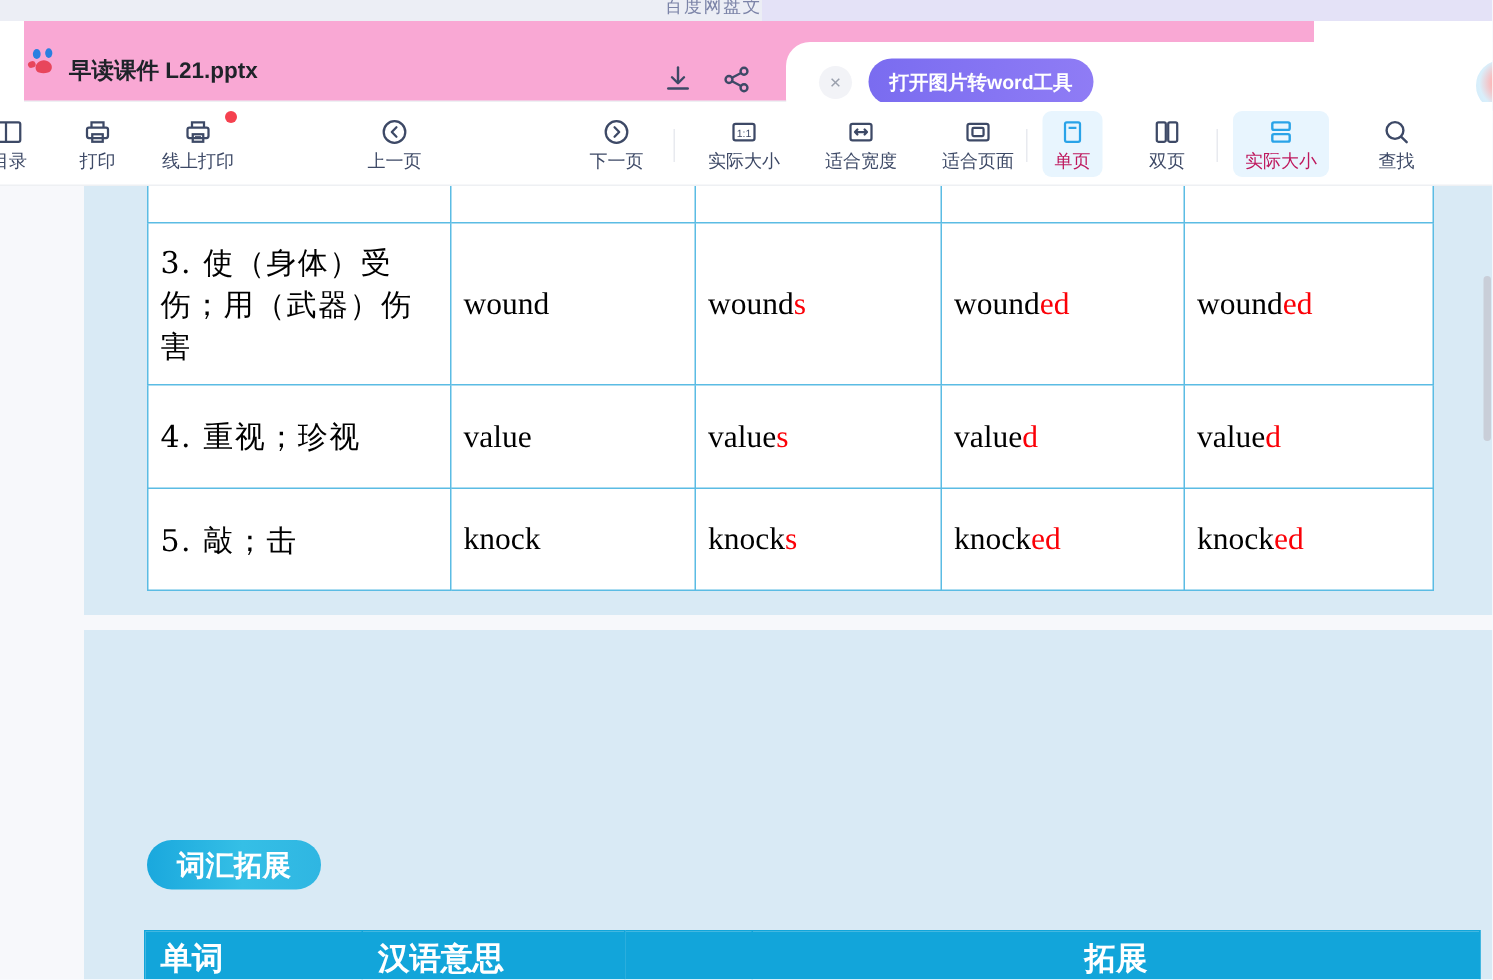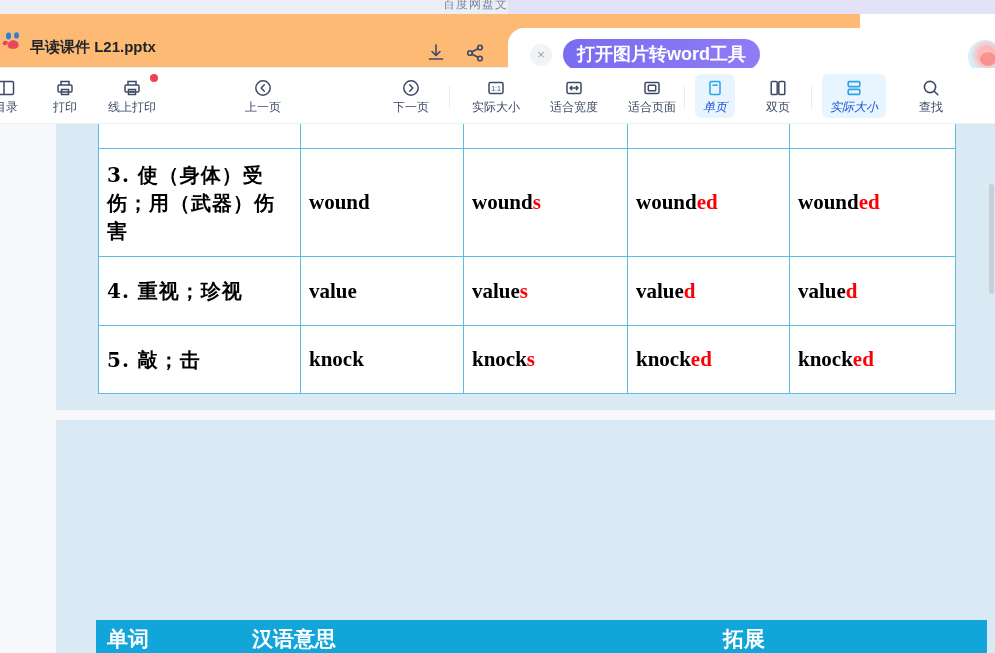--- a/index.html
+++ b/index.html
@@ -21,22 +21,22 @@
     color:#7c84a8; font-size:12px; text-align:center; letter-spacing:1px;
     overflow:hidden; white-space:nowrap;
   }
   .top-strip .tsr {
     position:absolute; left:508px; top:0; right:0; height:14px;
     background:#e4e2f7;
   }
 
   
   .header {
-    position:absolute; left:0; top:14px; width:860px; height:54px;
-    background:#fdba74; border-bottom:1px solid #eef0f3;
+    position:absolute; left:16px; top:14px; width:860px; height:54px;
+    background:#f9a8d4; border-bottom:1px solid #eef0f3;
   }
   .brand-logo {
     position:absolute; left:2px; top:16px; width:22px; height:22px;
   }
   .doc-title {
     position:absolute; left:30px; top:24px;
     font-size:15px; font-weight:bold; color:#1f2329;
     white-space:nowrap;
   }
   .hdr-icon {
@@ -56,21 +56,21 @@
   }
   .chip-close {
     position:absolute; left:22px; top:16px;
     width:22px; height:22px; border-radius:50%;
     background:#f2f3f7; color:#9aa0ad;
     font-size:13px; line-height:22px; text-align:center;
     cursor:pointer;
   }
   .chip {
     position:absolute; top:11px; height:31px; line-height:31px;
-    border-radius:16px; color:#ffffff; font-size:18px; font-weight:bold;
+    border-radius:16px; color:#ffffff; font-size:13px; font-weight:bold;
     padding:0 14px; white-space:nowrap; cursor:pointer;
     background:linear-gradient(90deg,#7a6cf0 0%,#8f7cf5 100%);
   }
   #chip-1 { left:55px; }
   #chip-2 { left:218px; }
   .avatar {
     position:absolute; left:458px; top:10px; width:38px; height:38px;
     border-radius:50%;
     background:radial-gradient(circle at 55% 45%, #ffd9d9 0%, #ffb3b3 28%, #d9effb 62%, #cfeaf9 100%);
     border:2px solid #ffffff;
@@ -87,21 +87,21 @@
     background:#ffffff; border-bottom:1px solid #eef0f3;padding-left:44px;
   }
   .tb-item {
     position:absolute; top:6px; height:44px;
     display:flex; flex-direction:column; align-items:center; justify-content:center;
     gap:2px; color:#3d4966; cursor:pointer; user-select:none;
     padding:2px 8px; border-radius:6px;
   }
   .tb-item .tb-label { font-size:12px; white-space:nowrap; line-height:14px; }
   .tb-item .tb-ico { height:20px; display:flex; align-items:center; justify-content:center; }
-  .tb-item.active { background:#e8f5fe; color:#1d4ed8;font-style:italic; }
+  .tb-item.active { background:#e8f5fe; color:#be185d; }
   .tb-item.active .tb-ico svg { stroke:#29a3e8; }
   .tb-sep {
     position:absolute; top:18px; width:1px; height:22px; background:#e8eaef;
   }
   .badge-dot {
     position:absolute; right:6px; top:0px; width:8px; height:8px;
     border-radius:50%; background:#f5414f;
   }
   .page-box {
     position:absolute; left:301px; top:81px;
@@ -129,21 +129,20 @@
     position:absolute; left:42px; top:212px;
     border-collapse:collapse; table-layout:fixed;
     background:#ffffff;
   }
   .tbl1 td {
     border:1px solid #5bbce4;
     vertical-align:middle;
     font-family:"Liberation Serif", serif;
     font-size:21px; color:#000;
     padding:4px 8px;
-    font-weight:bold;
   }
   .c-cn {
     font-family:"DejaVu Serif", serif !important;
     font-size:20px !important;
     line-height:28px;
     letter-spacing:1px;
   }
   .red { color:#fb0007; }
 
   
@@ -411,20 +410,21 @@
             <td><span>knock</span><span class="red">s</span></td>
             <td><span>knock</span><span class="red">ed</span></td>
             <td><span>knock</span><span class="red">ed</span></td>
           </tr>
         </tbody>
       </table>
     </div>
 
     <div class="slide" id="slide-2">
 
+      <div class="vocab-badge">词汇拓展</div>
 
       <table class="tbl2">
         <colgroup>
           <col style="width:145px">
             <col style="width:175px">
             <col style="width:85px">
             <col style="width:485px">
         </colgroup>
         <thead>
           <tr>

